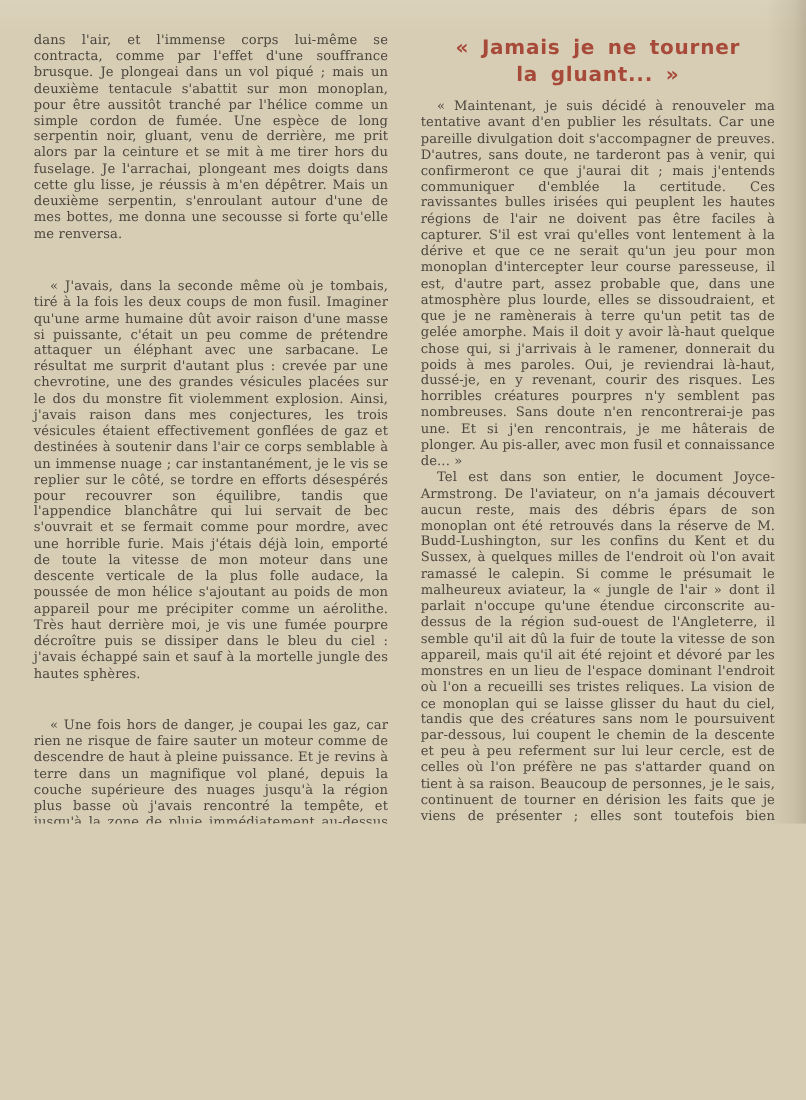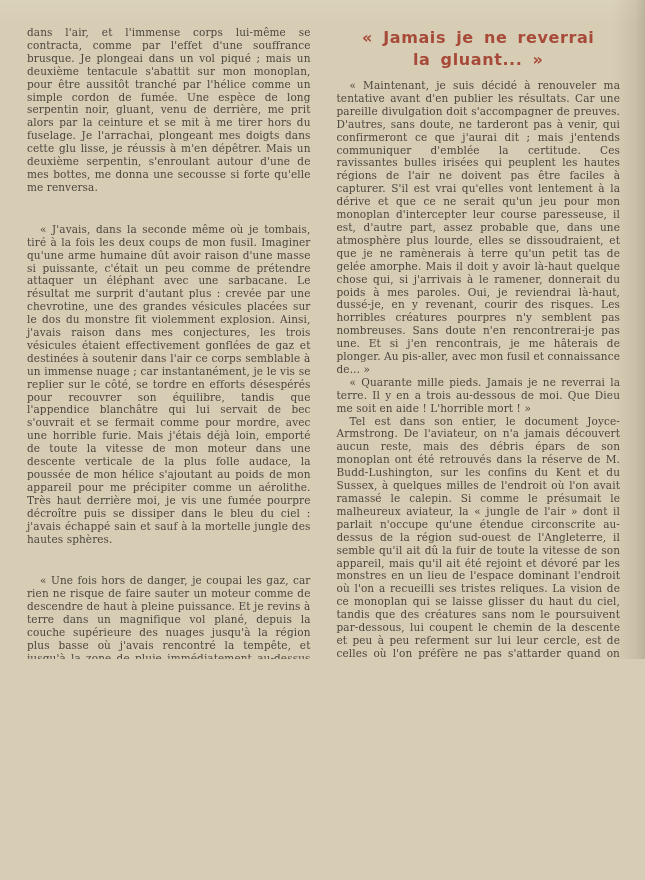--- a/index.html
+++ b/index.html
@@ -66,24 +66,23 @@
   <div class="columns">
 
     <div class="col col-left">
       <p>dans l'air, et l'immense corps lui-même se contracta, comme par l'effet d'une souffrance brusque. Je plongeai dans un vol piqué ; mais un deuxième tentacule s'abattit sur mon monoplan, pour être aussitôt tranché par l'hélice comme un simple cordon de fumée. Une espèce de long serpentin noir, gluant, venu de derrière, me prit alors par la ceinture et se mit à me tirer hors du fuselage. Je l'arrachai, plongeant mes doigts dans cette glu lisse, je réussis à m'en dépêtrer. Mais un deuxième serpentin, s'enroulant autour d'une de mes bottes, me donna une secousse si forte qu'elle me renversa.</p>
       <p>« J'avais, dans la seconde même où je tombais, tiré à la fois les deux coups de mon fusil. Imaginer qu'une arme humaine dût avoir raison d'une masse si puissante, c'était un peu comme de prétendre attaquer un éléphant avec une sarbacane. Le résultat me surprit d'autant plus : crevée par une chevrotine, une des grandes vésicules placées sur le dos du monstre fit violemment explosion. Ainsi, j'avais raison dans mes conjectures, les trois vésicules étaient effectivement gonflées de gaz et destinées à soutenir dans l'air ce corps semblable à un immense nuage ; car instantanément, je le vis se replier sur le côté, se tordre en efforts désespérés pour recouvrer son équilibre, tandis que l'appendice blanchâtre qui lui servait de bec s'ouvrait et se fermait comme pour mordre, avec une horrible furie. Mais j'étais déjà loin, emporté de toute la vitesse de mon moteur dans une descente verticale de la plus folle audace, la poussée de mon hélice s'ajoutant au poids de mon appareil pour me précipiter comme un aérolithe. Très haut derrière moi, je vis une fumée pourpre décroître puis se dissiper dans le bleu du ciel : j'avais échappé sain et sauf à la mortelle jungle des hautes sphères.</p>
       <p>« Une fois hors de danger, je coupai les gaz, car rien ne risque de faire sauter un moteur comme de descendre de haut à pleine puissance. Et je revins à terre dans un magnifique vol plané, depuis la couche supérieure des nuages jusqu'à la région plus basse où j'avais rencontré la tempête, et jusqu'à la zone de pluie immédiatement au-dessus du sol. Au moment où j'émergeais des nuages, je vis sous moi le canal de Bristol ; mais j'avais encore de l'essence et je gagnai l'intérieur des terres jusqu'à la distance d'une vingtaine de milles, avant de me trouver échoué dans un champ à un demi-mille du village d'Ashcombe. Là, j'obtins d'une automobile qui passait qu'on me cédât trois bidons d'essence, et à six heures du soir j'atterrissais enfin sur mon terrain de Devizes, après une expédition comme nul au monde n'en avait jamais tenté ni conté. J'ai vu la beauté et l'horreur des altitudes, beauté plus grande, horreur pire que tout ce que l'homme connaît encore.</p>
     </div>
 
     <div class="col col-right">
       <h2 class="heading">
-        <span class="hline">« Jamais je ne reverrai</span>
+        <span class="hline">« Jamais je ne tourner</span>
         <span class="hline">la gluant... »</span>
       </h2>
       <p>« Maintenant, je suis décidé à renouveler ma tentative avant d'en publier les résultats. Car une pareille divulgation doit s'accompagner de preuves. D'autres, sans doute, ne tarderont pas à venir, qui confirmeront ce que j'aurai dit ; mais j'entends communiquer d'emblée la certitude. Ces ravissantes bulles irisées qui peuplent les hautes régions de l'air ne doivent pas être faciles à capturer. S'il est vrai qu'elles vont lentement à la dérive et que ce ne serait qu'un jeu pour mon monoplan d'intercepter leur course paresseuse, il est, d'autre part, assez probable que, dans une atmosphère plus lourde, elles se dissoudraient, et que je ne ramènerais à terre qu'un petit tas de gelée amorphe. Mais il doit y avoir là-haut quelque chose qui, si j'arrivais à le ramener, donnerait du poids à mes paroles. Oui, je reviendrai là-haut, dussé-je, en y revenant, courir des risques. Les horribles créatures pourpres n'y semblent pas nombreuses. Sans doute n'en rencontrerai-je pas une. Et si j'en rencontrais, je me hâterais de plonger. Au pis-aller, avec mon fusil et connaissance de... »</p>
-      <p>« Quarante mille pieds. Jamais je ne reverrai la terre. Il y en a trois au-dessous de moi. Que Dieu me soit en aide ! L'horrible mort ! »</p>
       <p>Tel est dans son entier, le document Joyce-Armstrong. De l'aviateur, on n'a jamais découvert aucun reste, mais des débris épars de son monoplan ont été retrouvés dans la réserve de M. Budd-Lushington, sur les confins du Kent et du Sussex, à quelques milles de l'endroit où l'on avait ramassé le calepin. Si comme le présumait le malheureux aviateur, la « jungle de l'air » dont il parlait n'occupe qu'une étendue circonscrite au-dessus de la région sud-ouest de l'Angleterre, il semble qu'il ait dû la fuir de toute la vitesse de son appareil, mais qu'il ait été rejoint et dévoré par les monstres en un lieu de l'espace dominant l'endroit où l'on a recueilli ses tristes reliques. La vision de ce monoplan qui se laisse glisser du haut du ciel, tandis que des créatures sans nom le poursuivent par-dessous, lui coupent le chemin de la descente et peu à peu referment sur lui leur cercle, est de celles où l'on préfère ne pas s'attarder quand on tient à sa raison. Beaucoup de personnes, je le sais, continuent de tourner en dérision les faits que je viens de présenter ; elles sont toutefois bien forcées d'admettre la disparition de Joyce-Armstrong. Qu'elles se souviennent qu'il a écrit lui-même : « Ces notes montreront ce que j'ai voulu faire, et comment j'ai perdu la vie en le faisant ; mais, de grâce, qu'on n'aille plus parler d'accidents et de mystères ! »</p>
     </div>
 
   </div>
 
   <div class="pagenum">41</div>
 </div>
 
 </body></html>

